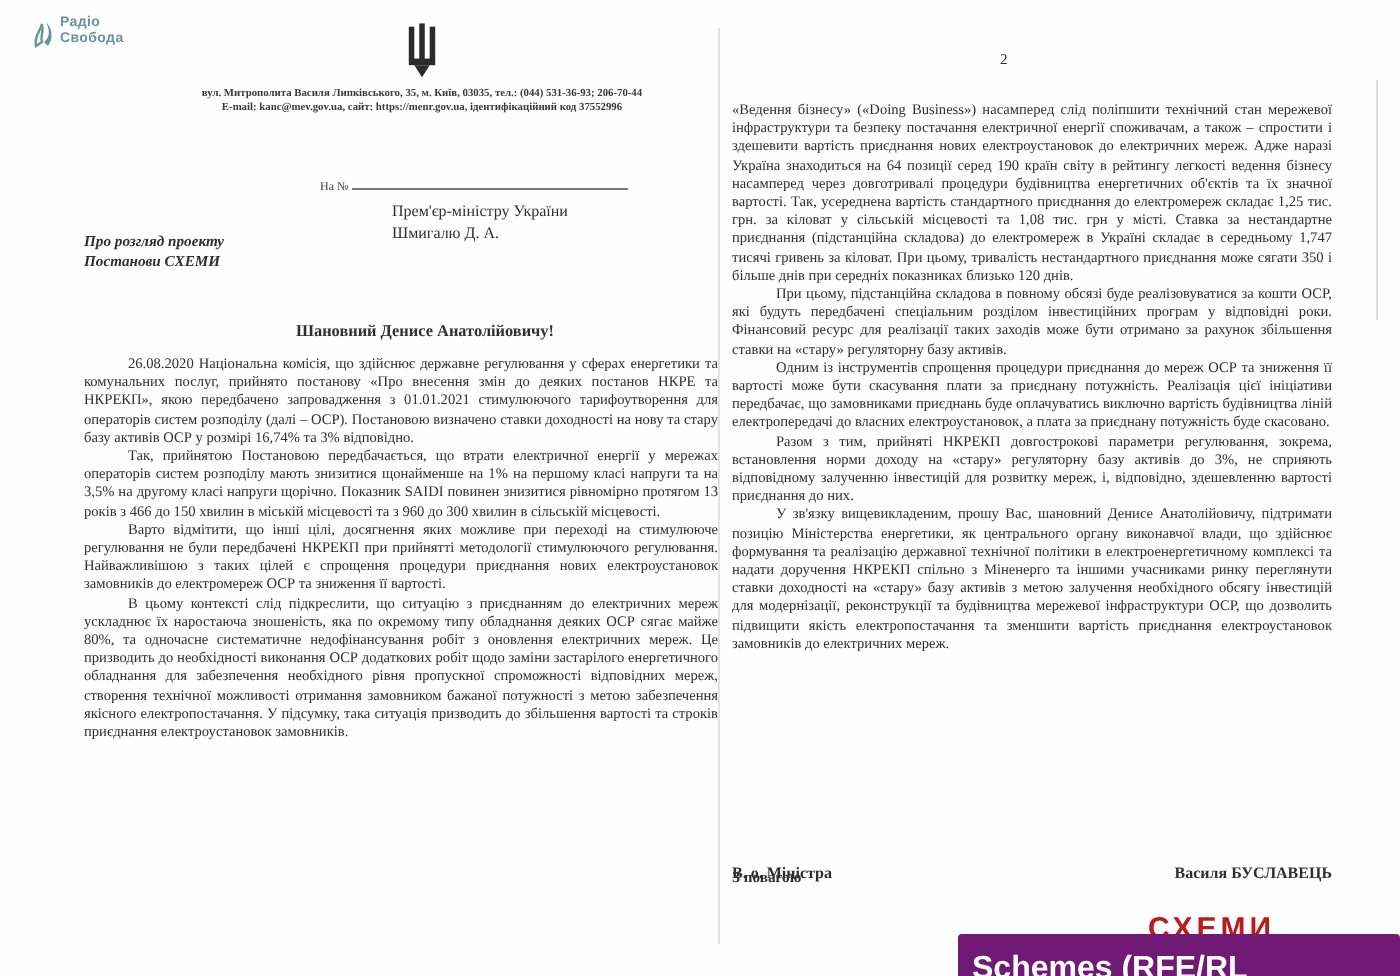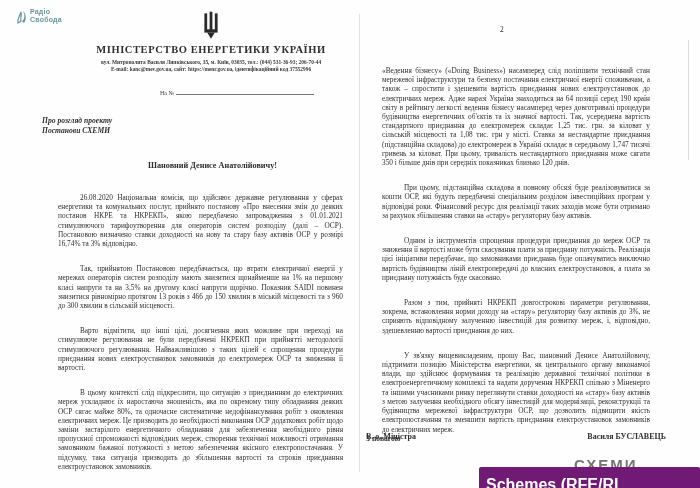--- a/index.html
+++ b/index.html
@@ -27,34 +27,34 @@
   .ref-line { position:absolute; left:160px; top:88px; font-size:6px; color:#444; }
   .ref-line .blank { display:inline-block; width:138px; border-bottom:1px solid #777; height:6px; }
 
   .recipient { position:absolute; left:196px; top:101px; font-size:8px; line-height:10.5px; }
   .subject { position:absolute; left:42px; top:116px; font-size:7.6px; font-style:italic;
     font-weight:bold; line-height:9.6px; }
   .salutation { position:absolute; left:148px; top:161px; font-size:8.2px; font-weight:bold; }
 
   
   .body-col { position:absolute; text-align:justify; font-size:7.3px; line-height:9.2px; }
-  .body-col p { margin:16px; text-indent:22px; }
+  .body-col p { margin:0; text-indent:22px; }
   .body-col p.cont { text-indent:0; }
   #left-body  { left:42px;  top:177px; width:317px; }
   #right-body { left:366px; top:50px;  width:300px; }
 
   .pageno { position:absolute; left:500px; top:25px; font-size:7.5px; }
 
   .closing { position:absolute; left:366px; top:434px; font-size:7.6px;font-weight:bold; }
   .sign-row { position:absolute; left:366px; top:432px; width:300px;
     display:flex; justify-content:space-between; font-size:8px; font-weight:bold; }
 
   
   .watermark { position:absolute; left:574px; top:456px; font-family:"Liberation Sans", sans-serif;
-    font-size:15px; font-weight:bold; letter-spacing:2px; color:#737373; }
+    font-size:15px; font-weight:bold; letter-spacing:2px; color:#b91c1c; }
   .credit-badge { position:absolute; left:479px; top:467px; background:#701a75; color:#fff;
     font-family:"Liberation Sans", sans-serif; font-size:16px; font-weight:bold;
     padding:9px 7px; border-radius:2px; }
 </style>
 </head>
 <body>
 
 <div id="page">
 
   <div class="fold-line"></div>
@@ -76,30 +76,33 @@
   <div class="lh">
     <svg class="trident" width="22" height="32" viewBox="0 0 40 56">
       <g fill="#2a2a2a">
         <rect x="8" y="5" width="5" height="30"></rect>
         <rect x="17.5" y="2" width="5" height="34"></rect>
         <rect x="27" y="5" width="5" height="30"></rect>
         <rect x="8" y="34" width="24" height="6"></rect>
         <path d="M13 40 L27 40 L20 51 Z"></path>
       </g>
     </svg>
-    <div class="ministry">МІНІСТЕРСТВО ЕНЕРГЕТИКИ УКРАЇНИ</div>
     <div class="addr">вул. Митрополита Василя Липківського, 35, м. Київ, 03035, тел.: (044) 531-36-93; 206-70-44</div>
     <div class="addr">E-mail: kanc@mev.gov.ua, сайт: https://menr.gov.ua, ідентифікаційний код 37552996</div>
   </div>
 
   <div class="ref-line">
     <span>На №</span>
     <span class="blank"></span>
   </div>
 
+  <div class="recipient">
+    <div>Прем'єр-міністру України</div>
+    <div>Шмигалю Д. А.</div>
+  </div>
 
   <div class="subject">
     <div>Про розгляд проекту</div>
     <div>Постанови СХЕМИ</div>
   </div>
 
   <div class="salutation">Шановний Денисе Анатолійовичу!</div>
 
   <div id="left-body" class="body-col">
     <p>26.08.2020 Національна комісія, що здійснює державне регулювання у сферах енергетики та комунальних послуг, прийнято постанову «Про внесення змін до деяких постанов НКРЕ та НКРЕКП», якою передбачено запровадження з 01.01.2021 стимулюючого тарифоутворення для операторів систем розподілу (далі – ОСР). Постановою визначено ставки доходності на нову та стару базу активів ОСР у розмірі 16,74% та 3% відповідно.</p>

